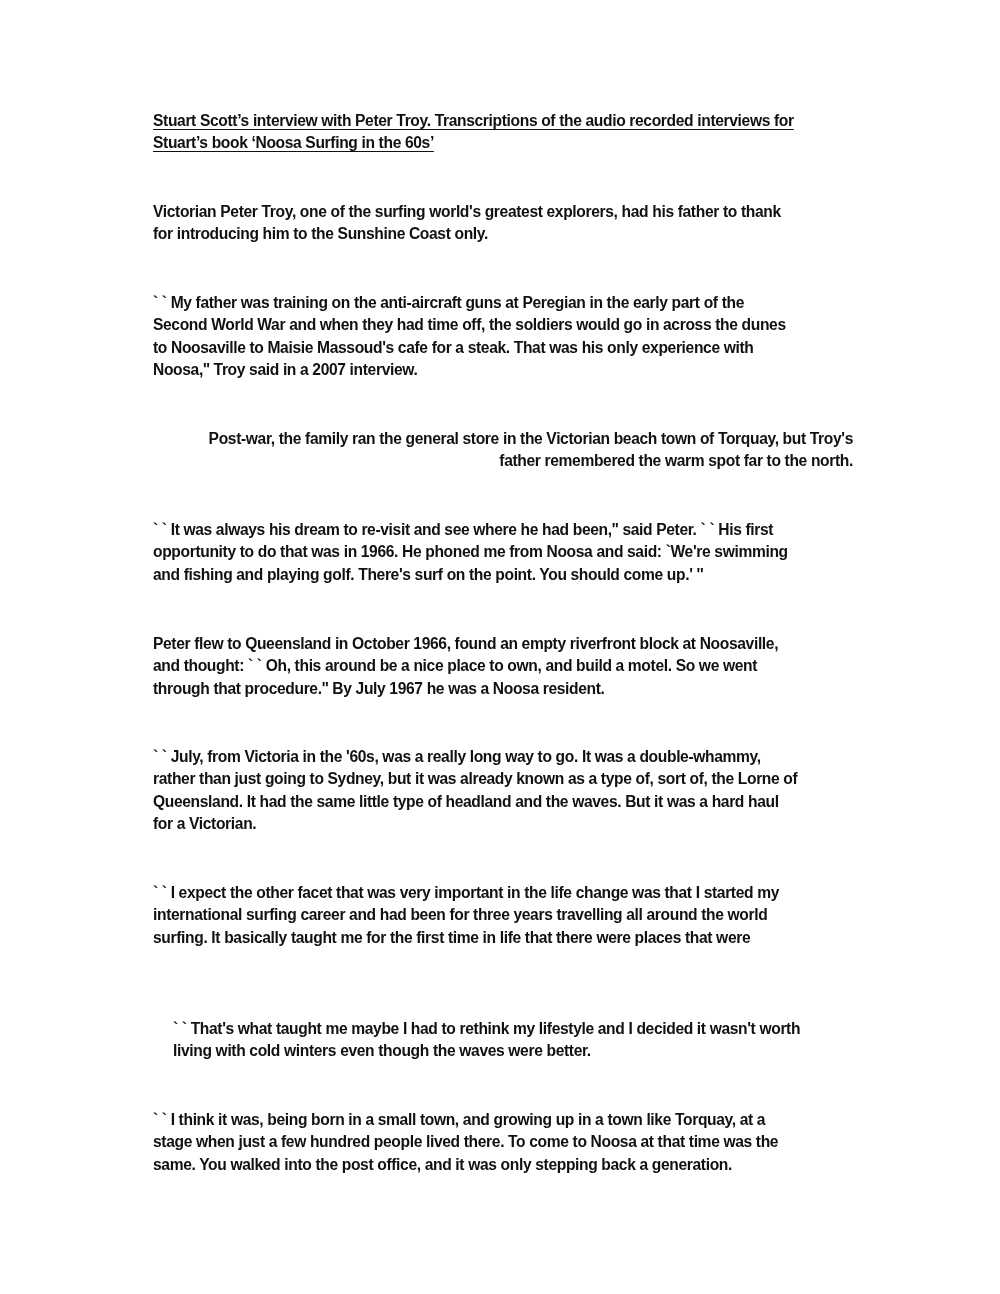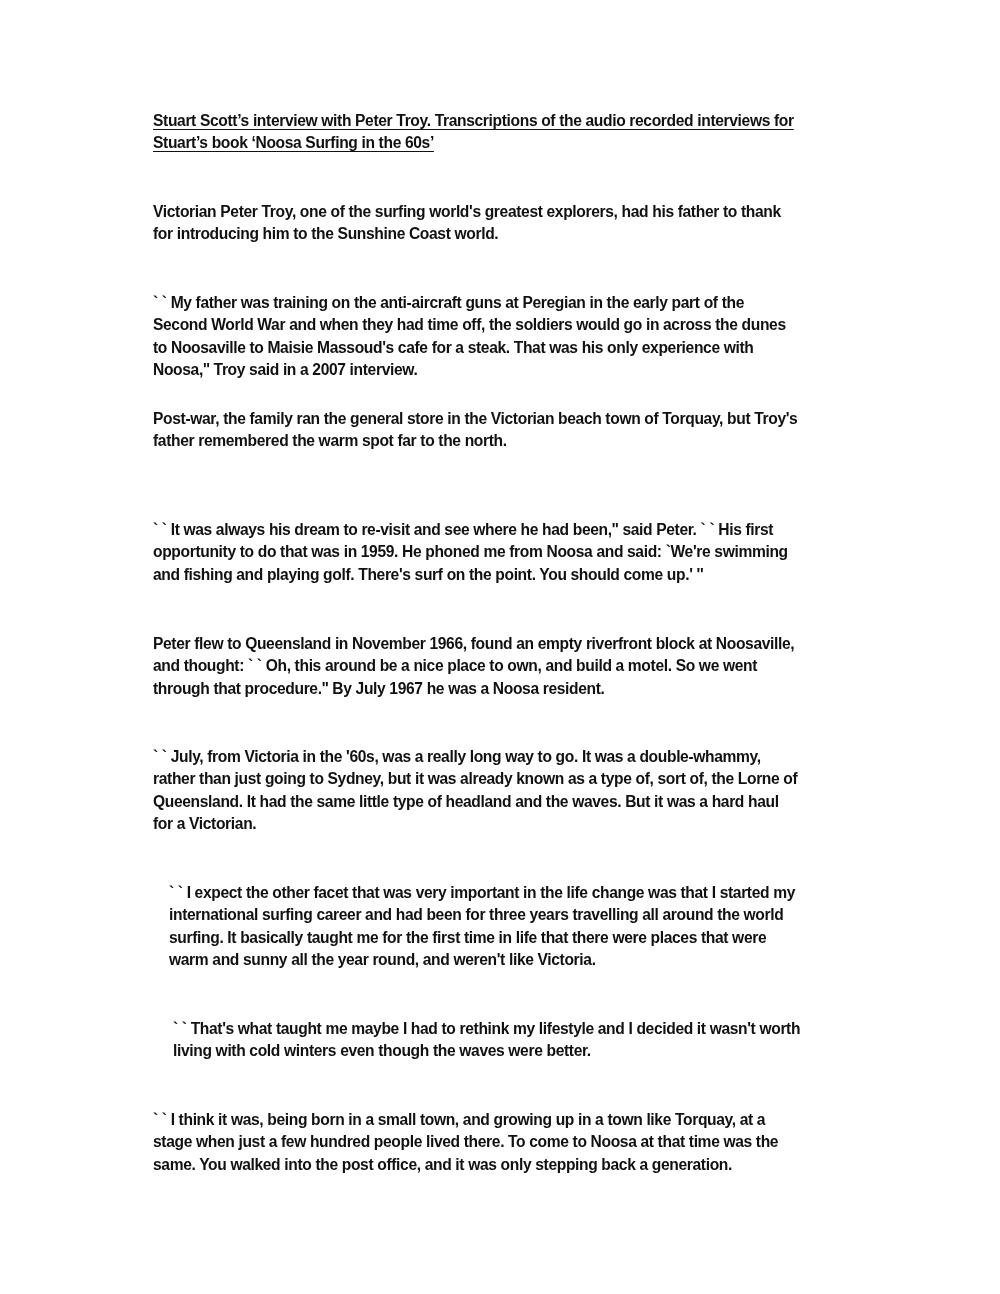--- a/index.html
+++ b/index.html
@@ -27,59 +27,58 @@
 
 <div class="page">
 
   <div class="block title" style="top:110px;">
     <span class="line">Stuart Scott’s interview with Peter Troy. Transcriptions of the audio recorded interviews for</span>
     <span class="line">Stuart’s book ‘Noosa Surfing in the 60s’</span>
   </div>
 
   <div class="block" style="top:201px;">
     <span class="line">Victorian Peter Troy, one of the surfing world's greatest explorers, had his father to thank</span>
-    <span class="line">for introducing him to the Sunshine Coast world.</span>
+    <span class="line">for introducing him to the Sunshine Coast only.</span>
   </div>
 
   <div class="block" style="top:292px;">
     <span class="line">` ` My father was training on the anti-aircraft guns at Peregian in the early part of the</span>
     <span class="line">Second World War and when they had time off, the soldiers would go in across the dunes</span>
     <span class="line">to Noosaville to Maisie Massoud's cafe for a steak. That was his only experience with</span>
     <span class="line">Noosa,'' Troy said in a 2007 interview.</span>
   </div>
 
-  <div class="block" style="top:408px;">
+  <div class="block" style="top:428px;text-align:right;">
     <span class="line">Post-war, the family ran the general store in the Victorian beach town of Torquay, but Troy's</span>
     <span class="line">father remembered the warm spot far to the north.</span>
   </div>
 
   <div class="block" style="top:519px;">
     <span class="line">` ` It was always his dream to re-visit and see where he had been,'' said Peter. ` ` His first</span>
-    <span class="line">opportunity to do that was in 1959. He phoned me from Noosa and said:  `We're swimming</span>
+    <span class="line">opportunity to do that was in 1966. He phoned me from Noosa and said:  `We're swimming</span>
     <span class="line">and fishing and playing golf. There's surf on the point. You should come up.' ''</span>
   </div>
 
   <div class="block" style="top:633px;">
-    <span class="line">Peter flew to Queensland in November 1966, found an empty riverfront block at Noosaville,</span>
+    <span class="line">Peter flew to Queensland in October 1966, found an empty riverfront block at Noosaville,</span>
     <span class="line">and thought:  ` ` Oh, this around be a nice place to own, and build a motel. So we went</span>
     <span class="line">through that procedure.'' By July 1967 he was a Noosa resident.</span>
   </div>
 
   <div class="block" style="top:746px;">
     <span class="line">` ` July, from Victoria in the '60s, was a really long way to go. It was a double-whammy,</span>
     <span class="line">rather than just going to Sydney, but it was already known as a type of, sort of, the Lorne of</span>
     <span class="line">Queensland. It had the same little type of headland and the waves. But it was a hard haul</span>
     <span class="line">for a Victorian.</span>
   </div>
 
-  <div class="block" style="top:882px;margin-left:16px;">
+  <div class="block" style="top:882px;">
     <span class="line">` ` I expect the other facet that was very important in the life change was that I started my</span>
     <span class="line">international surfing career and had been for three years travelling all around the world</span>
     <span class="line">surfing. It basically taught me for the first time in life that there were places that were</span>
-    <span class="line">warm and sunny all the year round, and weren't like Victoria.</span>
   </div>
 
   <div class="block" style="top:1018px;margin-left:20px;">
     <span class="line">` ` That's what taught me maybe I had to rethink my lifestyle and I decided it wasn't worth</span>
     <span class="line">living with cold winters even though the waves were better.</span>
   </div>
 
   <div class="block" style="top:1109px;">
     <span class="line">` ` I think it was, being born in a small town, and growing up in a town like Torquay, at a</span>
     <span class="line">stage when just a few hundred people lived there. To come to Noosa at that time was the</span>

